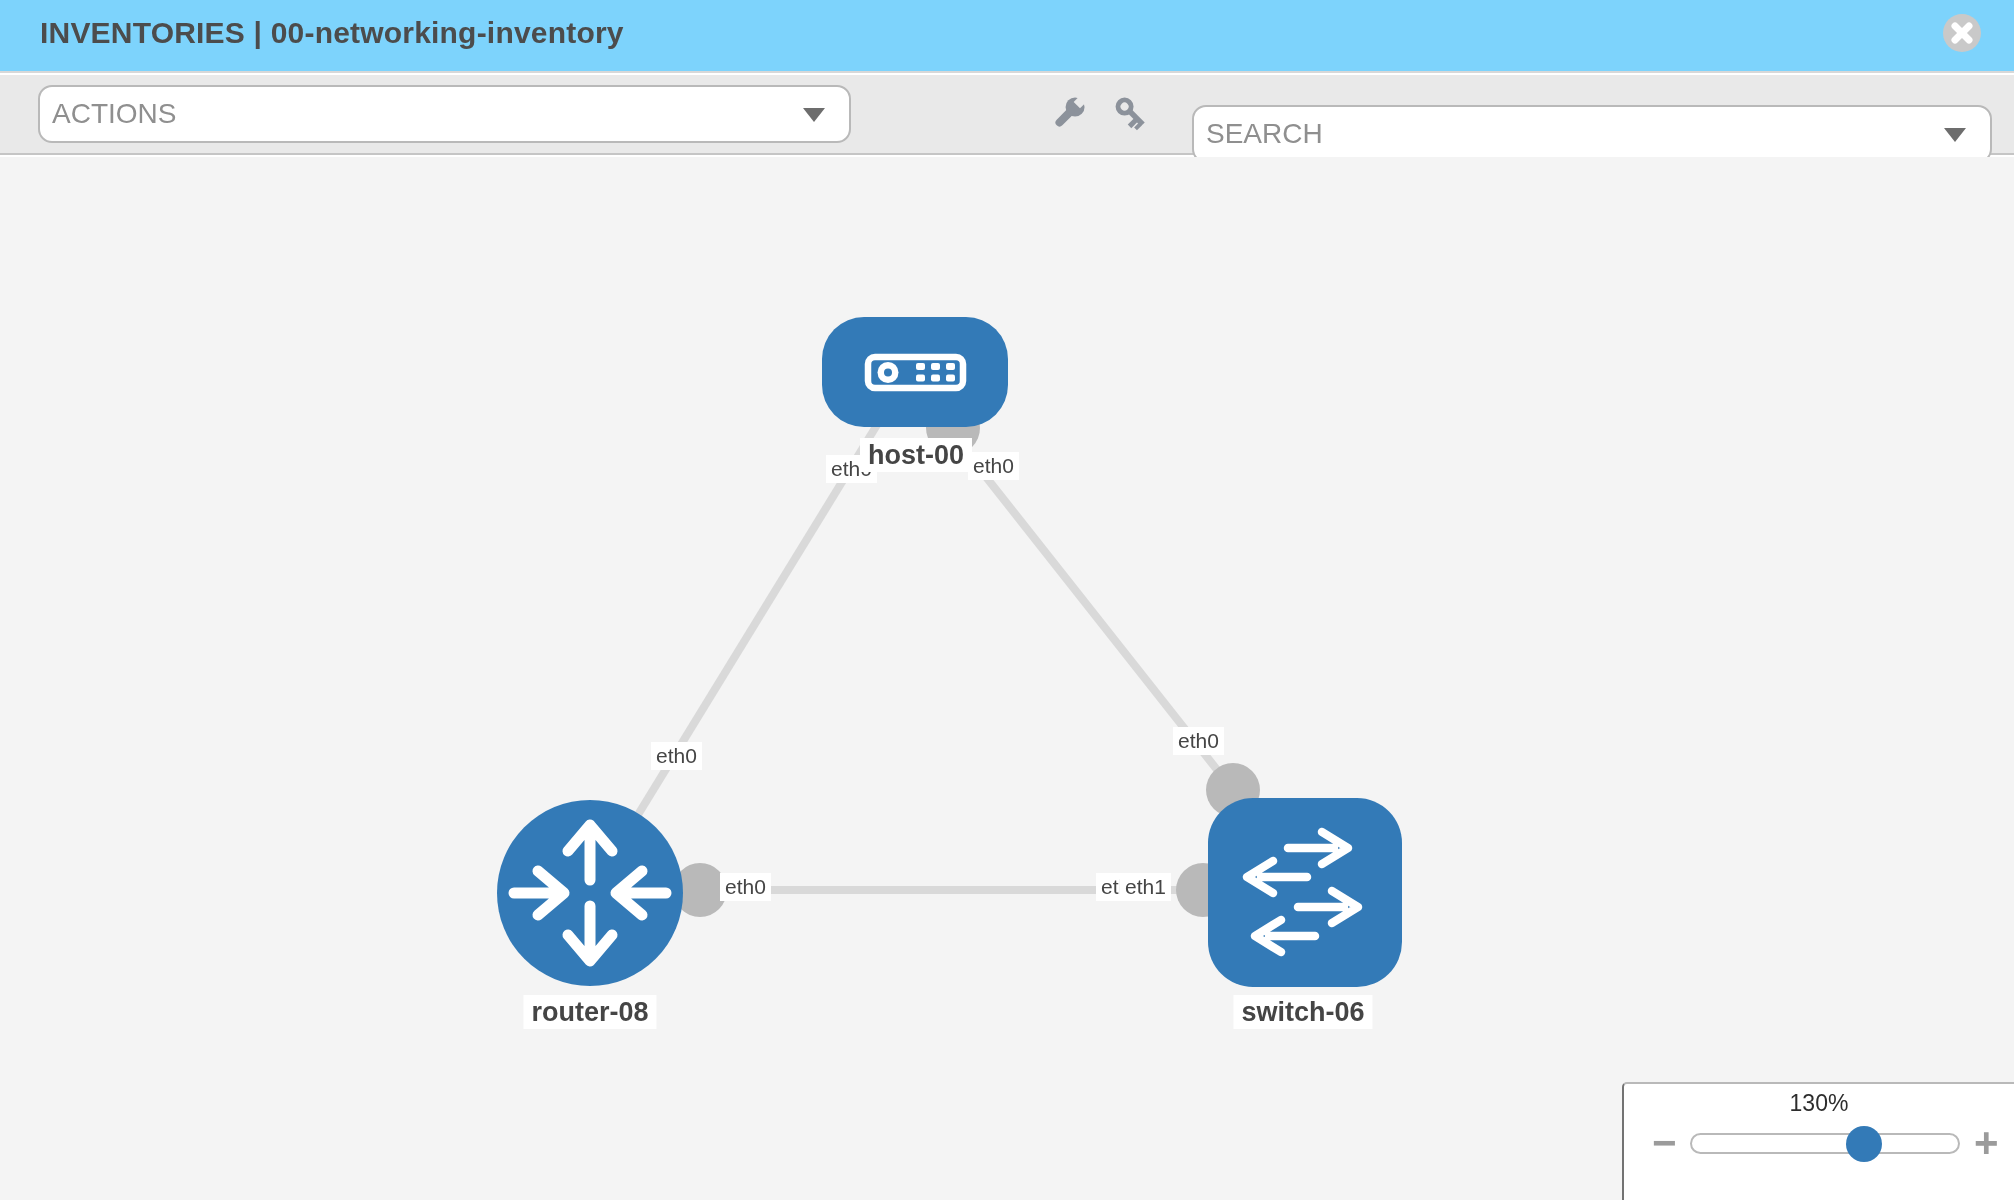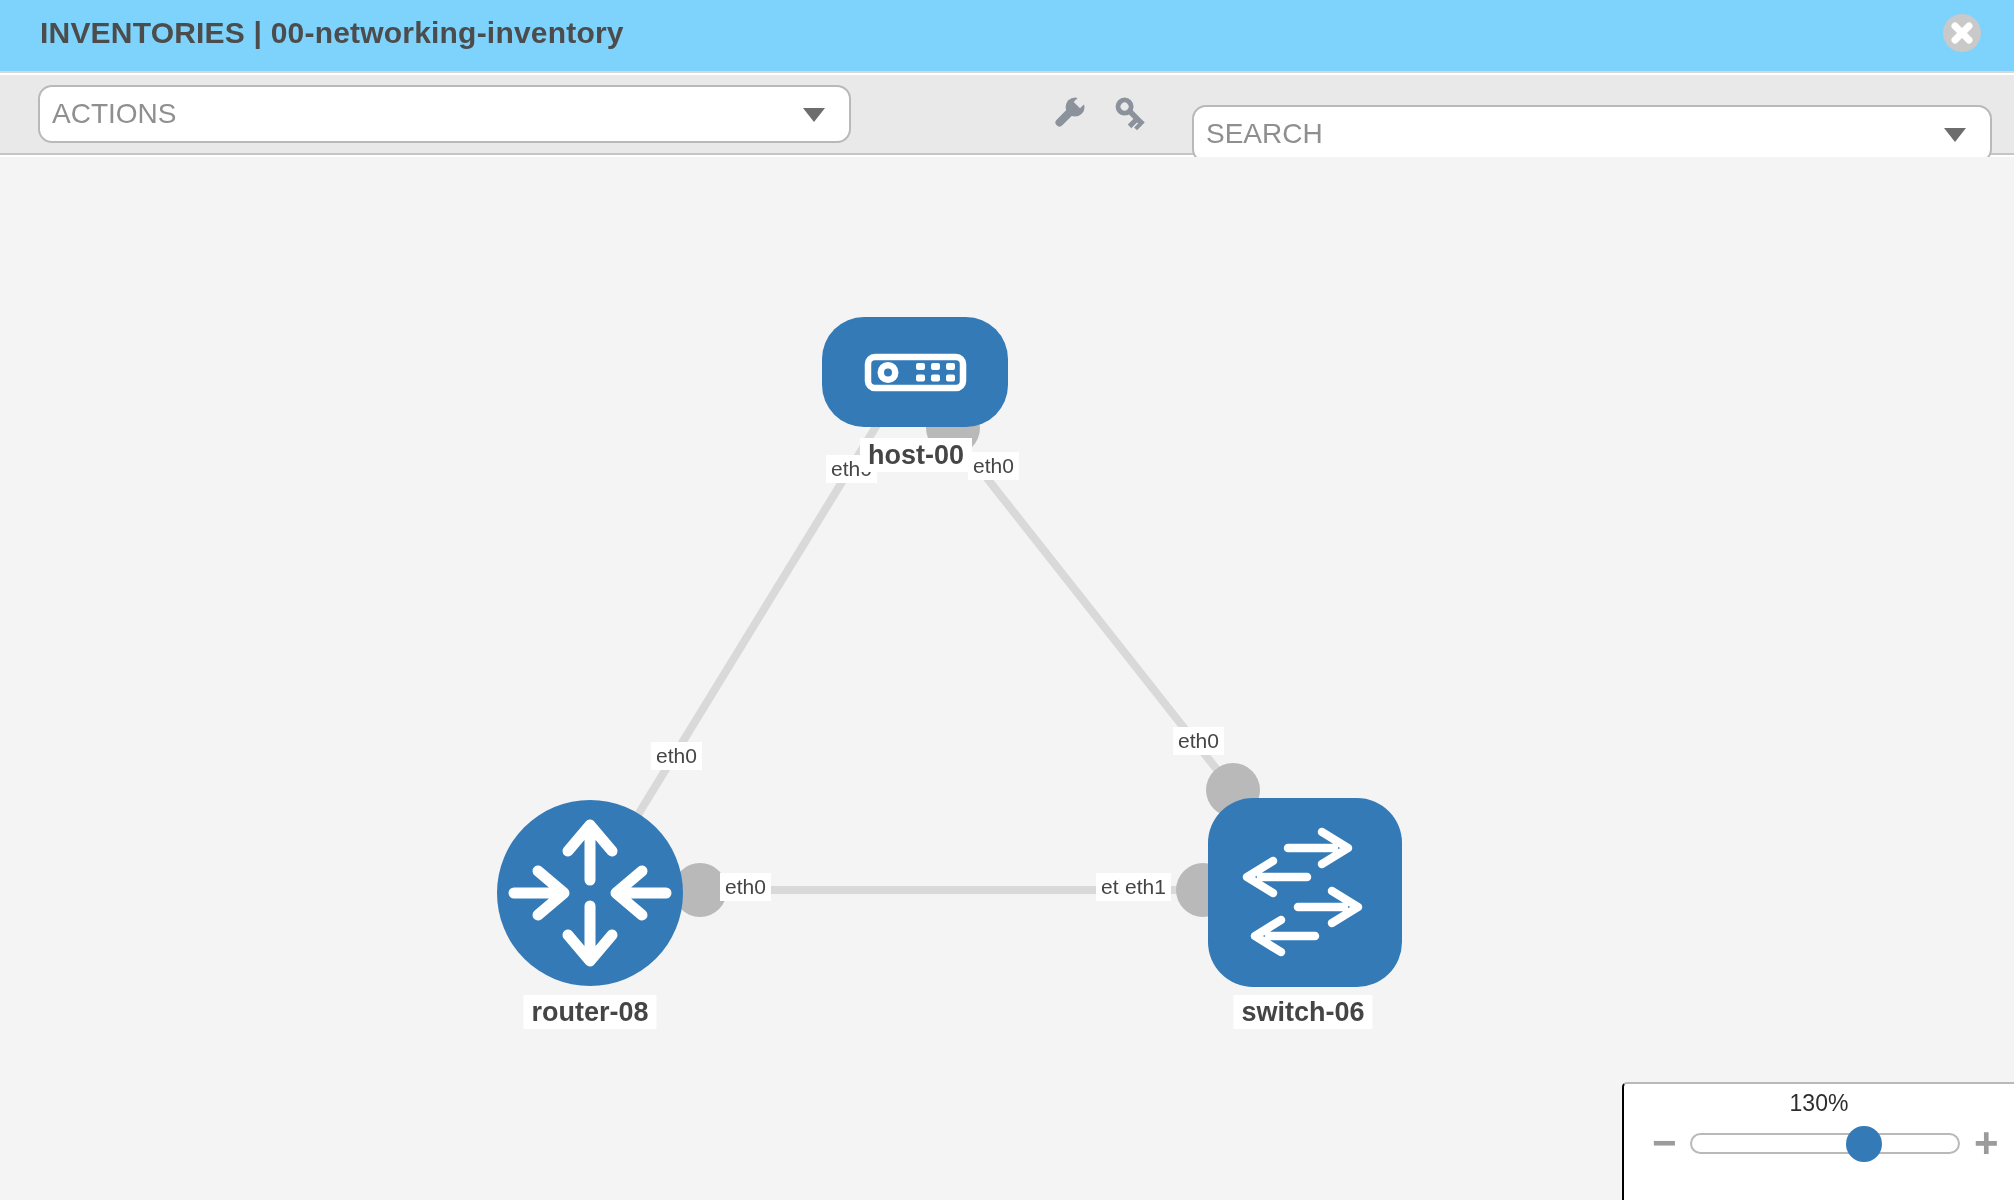--- a/index.html
+++ b/index.html
@@ -24,21 +24,21 @@
   
   .canvas { position:absolute; top:157px; left:0; width:2014px; height:1043px; background:#f4f4f4; }
   .topology-svg { position:absolute; top:0; left:0; }
 
   .net-label { position:absolute; background:#ffffff; color:#454545; white-space:nowrap; line-height:1.12; padding:2px 5px; }
   .if-label { font-size:21px; }
   .node-label { font-size:27px; padding:2px 8px;font-weight:bold; }
   .centered { transform:translateX(-50%); }
 
   
-  .zoom-panel { position:absolute; left:1622px; top:925px; width:392px; height:118px; background:#fff; border-left:2px solid #000000; border-top:2px solid #b9b9b9; border-top-left-radius:5px; }
+  .zoom-panel { position:absolute; left:1622px; top:925px; width:392px; height:118px; background:#fff; border-left:2px solid #737373; border-top:2px solid #b9b9b9; border-top-left-radius:5px; }
   .zoom-level { position:absolute; top:6px; left:0; width:100%; text-align:center; font-size:23px; color:#2d2d2d; }
   .zoom-minus, .zoom-plus { position:absolute; top:38px; font-size:42px; font-weight:bold; color:#9b9b9b; cursor:pointer; line-height:42px; }
   .zoom-minus { left:28px; }
   .zoom-plus { left:350px; }
   .zoom-track { position:absolute; left:66px; top:49px; width:270px; height:21px; background:#fff; border:2px solid #b9b9b9; border-radius:11px; cursor:pointer; }
   .zoom-thumb { position:absolute; left:222px; top:42px; width:36px; height:36px; border-radius:50%; background:#337ab7; cursor:grab; }
 </style>
 </head>
 <body>
 

